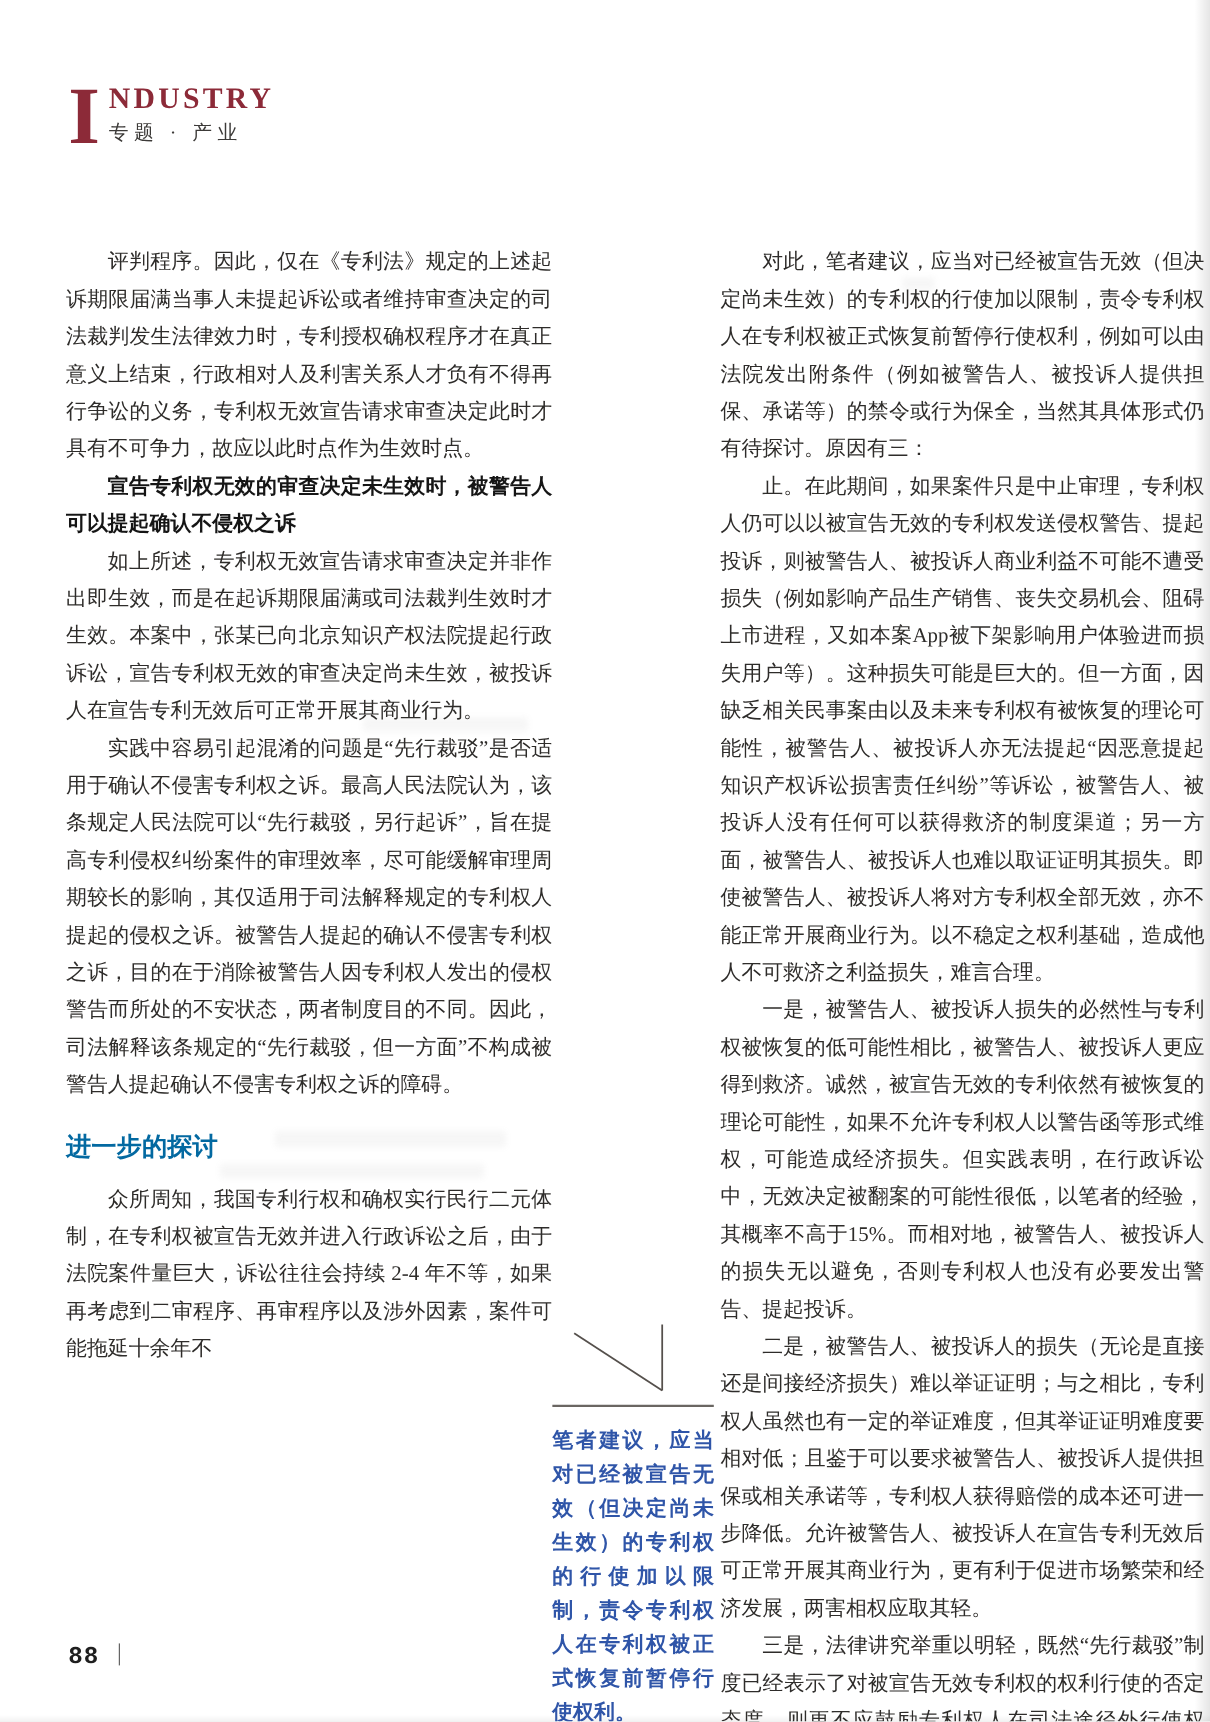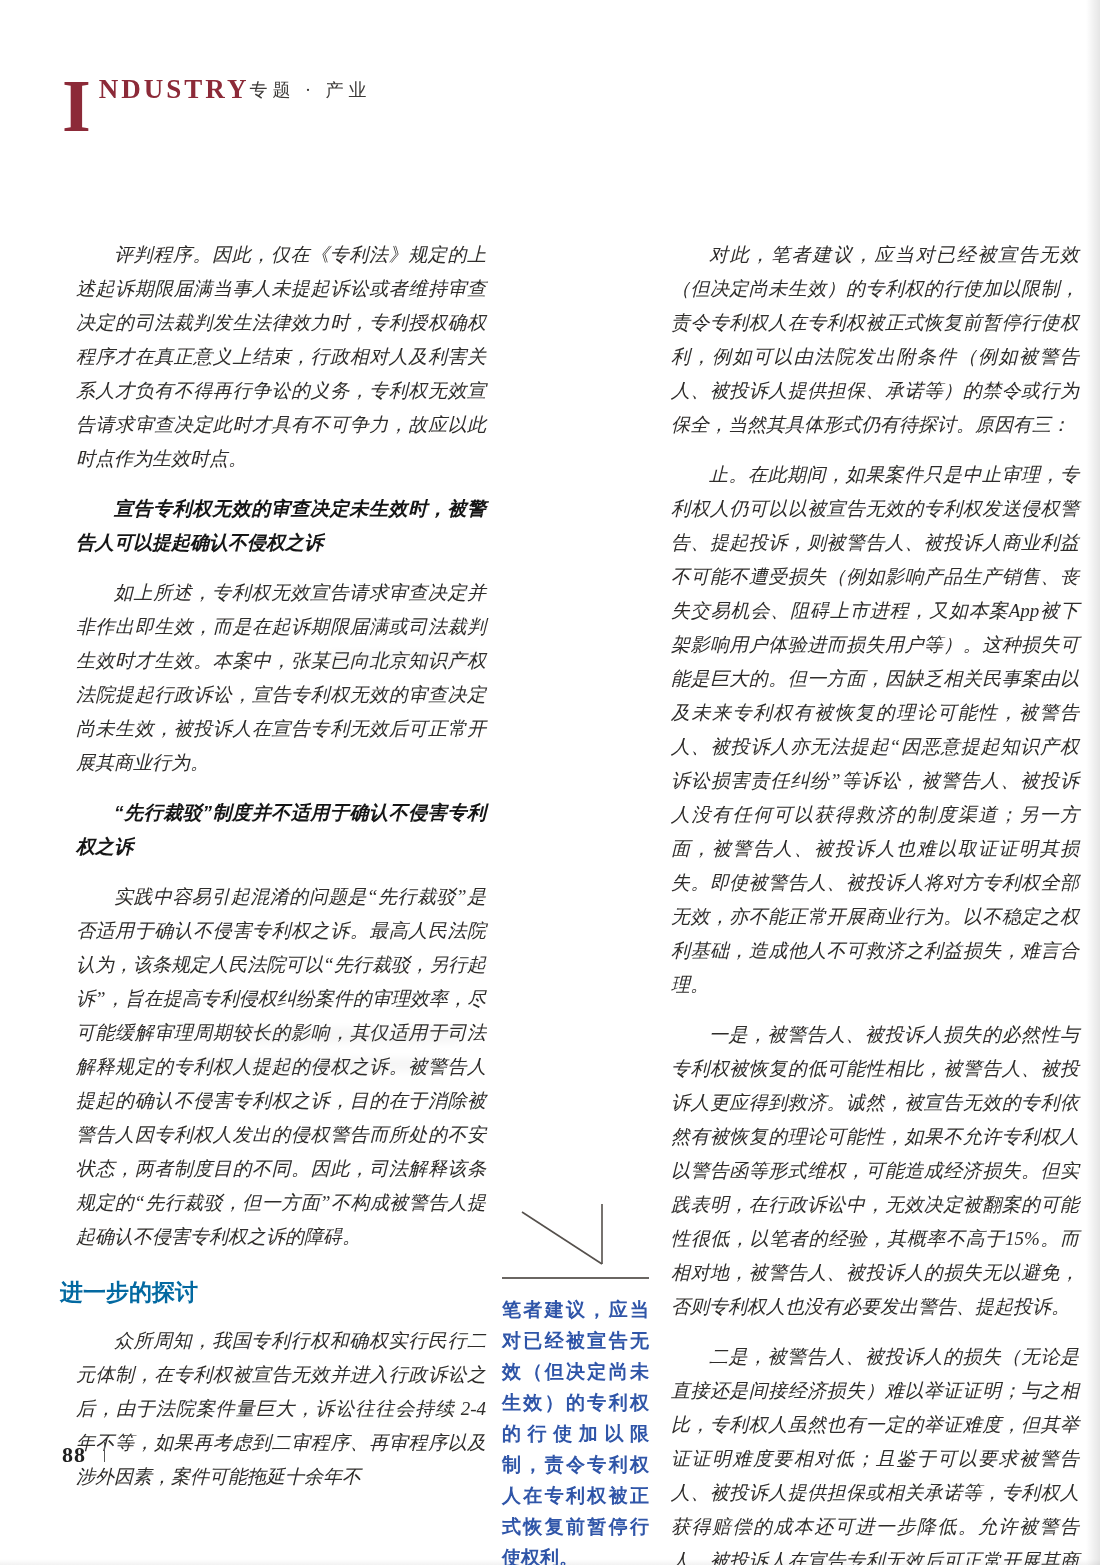--- a/index.html
+++ b/index.html
@@ -10,47 +10,47 @@
   }
   .edge-right{position:absolute;top:0;right:0;width:14px;height:100%;
     background:linear-gradient(to right,rgba(255,255,255,0),rgba(0,0,0,0.10));}
   .edge-bottom{position:absolute;left:0;bottom:0;width:100%;height:6px;
     background:linear-gradient(to bottom,rgba(255,255,255,0),rgba(0,0,0,0.05));}
 
   
   .masthead{position:absolute;left:62px;top:74px;display:flex;align-items:flex-start;}
   .m-initial{font-size:74px;line-height:64px;color:#8c2a38;font-weight:bold;
     font-family:"Liberation Serif","DejaVu Serif",serif;margin-right:8px;}
-  .m-right{display:flex;flex-direction:row;}
+  .m-right{display:flex;flex-direction:column;}
   .m-word{font-size:27px;line-height:30px;letter-spacing:3px;color:#8c2a38;
     font-weight:bold;font-family:"Liberation Serif","DejaVu Serif",serif;}
   .m-sub{font-size:18px;line-height:32px;color:#3c3a38;letter-spacing:5px;
     font-family:"Liberation Serif","DejaVu Serif",serif;}
 
   
   .col{position:absolute;top:222px;width:442px;font-size:19px;line-height:34px;
     text-align:justify;text-justify:inter-ideograph;}
   .col-left{left:60px;}
   .col-right{left:655px;width:440px;}
-  .col p{margin:16px;text-indent:2em;font-style:italic;}
+  .col p{margin:0;text-indent:2em;}
   .subhead{font-family:"Liberation Sans","DejaVu Sans",sans-serif;font-weight:bold;
     color:#151515;text-indent:2em;margin:0;}
   .section-head{font-family:Liberation Serif, serif;font-weight:bold;
     font-size:23px;line-height:30px;color:#0369a1;margin:24px 0 16px 0;text-indent:0;}
 
   
   .pullquote{position:absolute;left:502px;top:1200px;width:147px;}
   .pq-deco{display:block;margin-bottom:10px;}
   .pq-text{font-family:"Liberation Sans","DejaVu Sans",sans-serif;font-weight:bold;
     color:#2f55a8;font-size:19px;line-height:31px;text-align:justify;
     text-justify:inter-ideograph;margin:0;}
 
   
-  .pageno-wrap{position:absolute;left:62px;top:1442px;display:flex;align-items:flex-start;
-    font-family:Liberation Serif, serif;}
+  .pageno-wrap{position:absolute;left:62px;top:1494px;display:flex;align-items:flex-start;
+    font-family:Liberation Mono, monospace;}
   .pageno{font-size:22px;font-weight:bold;color:#1f1f1f;letter-spacing:1px;}
   .pageno-divider{width:1px;height:20px;background:#555;margin-left:18px;}
 
   
   .ghost{position:absolute;background:#8a8a8a;opacity:0.07;filter:blur(3px);border-radius:2px;}
 </style>
 </head>
 <body>
 
 <div class="page">
@@ -68,21 +68,20 @@
     <span class="m-right">
       <span class="m-word">NDUSTRY</span>
       <span class="m-sub">专题 · 产业</span>
     </span>
   </div>
 
   <div class="col col-left">
     <p>评判程序。因此，仅在《专利法》规定的上述起诉期限届满当事人未提起诉讼或者维持审查决定的司法裁判发生法律效力时，专利授权确权程序才在真正意义上结束，行政相对人及利害关系人才负有不得再行争讼的义务，专利权无效宣告请求审查决定此时才具有不可争力，故应以此时点作为生效时点。</p>
     <p class="subhead">宣告专利权无效的审查决定未生效时，被警告人可以提起确认不侵权之诉</p>
     <p>如上所述，专利权无效宣告请求审查决定并非作出即生效，而是在起诉期限届满或司法裁判生效时才生效。本案中，张某已向北京知识产权法院提起行政诉讼，宣告专利权无效的审查决定尚未生效，被投诉人在宣告专利无效后可正常开展其商业行为。</p>
-    <p class="subhead">“先行裁驳”制度并不适用于确认不侵害专利权之诉</p>
     <p>实践中容易引起混淆的问题是“先行裁驳”是否适用于确认不侵害专利权之诉。最高人民法院认为，该条规定人民法院可以“先行裁驳，另行起诉”，旨在提高专利侵权纠纷案件的审理效率，尽可能缓解审理周期较长的影响，其仅适用于司法解释规定的专利权人提起的侵权之诉。被警告人提起的确认不侵害专利权之诉，目的在于消除被警告人因专利权人发出的侵权警告而所处的不安状态，两者制度目的不同。因此，司法解释该条规定的“先行裁驳，但一方面”不构成被警告人提起确认不侵害专利权之诉的障碍。</p>
     <h2 class="section-head">进一步的探讨</h2>
     <p>众所周知，我国专利行权和确权实行民行二元体制，在专利权被宣告无效并进入行政诉讼之后，由于法院案件量巨大，诉讼往往会持续 2-4 年不等，如果再考虑到二审程序、再审程序以及涉外因素，案件可能拖延十余年不</p>
   </div>
 
   <div class="col col-right">
     <p>对此，笔者建议，应当对已经被宣告无效（但决定尚未生效）的专利权的行使加以限制，责令专利权人在专利权被正式恢复前暂停行使权利，例如可以由法院发出附条件（例如被警告人、被投诉人提供担保、承诺等）的禁令或行为保全，当然其具体形式仍有待探讨。原因有三：</p>
     <p>止。在此期间，如果案件只是中止审理，专利权人仍可以以被宣告无效的专利权发送侵权警告、提起投诉，则被警告人、被投诉人商业利益不可能不遭受损失（例如影响产品生产销售、丧失交易机会、阻碍上市进程，又如本案App被下架影响用户体验进而损失用户等）。这种损失可能是巨大的。但一方面，因缺乏相关民事案由以及未来专利权有被恢复的理论可能性，被警告人、被投诉人亦无法提起“因恶意提起知识产权诉讼损害责任纠纷”等诉讼，被警告人、被投诉人没有任何可以获得救济的制度渠道；另一方面，被警告人、被投诉人也难以取证证明其损失。即使被警告人、被投诉人将对方专利权全部无效，亦不能正常开展商业行为。以不稳定之权利基础，造成他人不可救济之利益损失，难言合理。</p>
     <p>一是，被警告人、被投诉人损失的必然性与专利权被恢复的低可能性相比，被警告人、被投诉人更应得到救济。诚然，被宣告无效的专利依然有被恢复的理论可能性，如果不允许专利权人以警告函等形式维权，可能造成经济损失。但实践表明，在行政诉讼中，无效决定被翻案的可能性很低，以笔者的经验，其概率不高于15%。而相对地，被警告人、被投诉人的损失无以避免，否则专利权人也没有必要发出警告、提起投诉。</p>
     <p>二是，被警告人、被投诉人的损失（无论是直接还是间接经济损失）难以举证证明；与之相比，专利权人虽然也有一定的举证难度，但其举证证明难度要相对低；且鉴于可以要求被警告人、被投诉人提供担保或相关承诺等，专利权人获得赔偿的成本还可进一步降低。允许被警告人、被投诉人在宣告专利无效后可正常开展其商业行为，更有利于促进市场繁荣和经济发展，两害相权应取其轻。</p>

